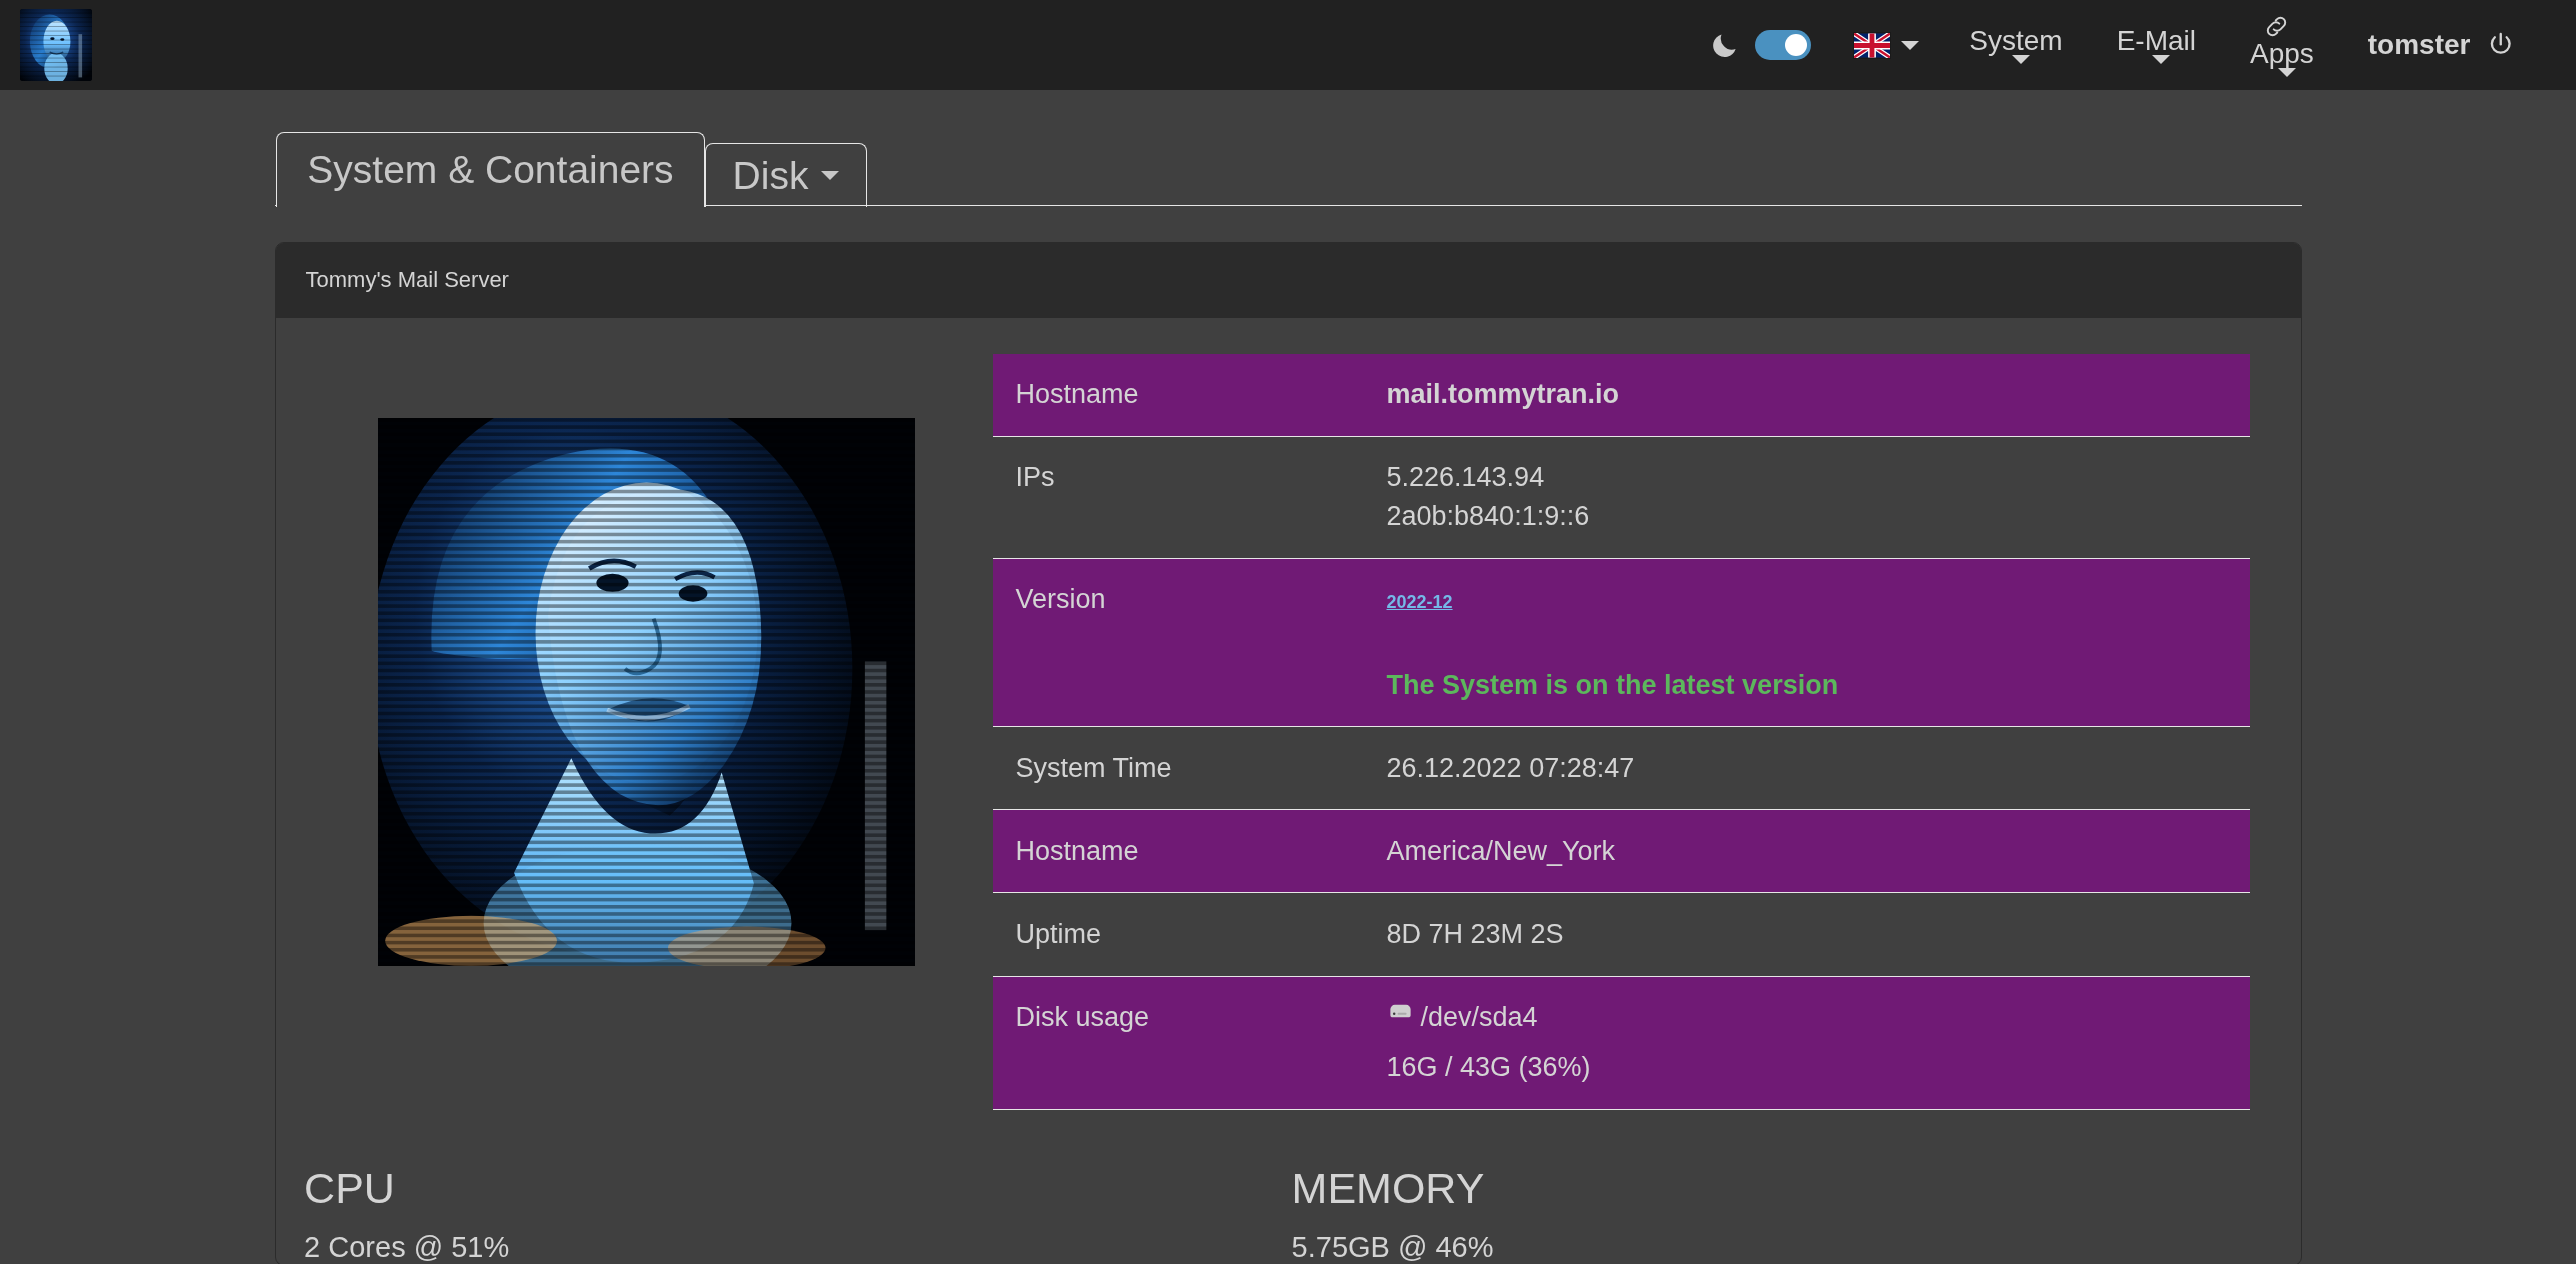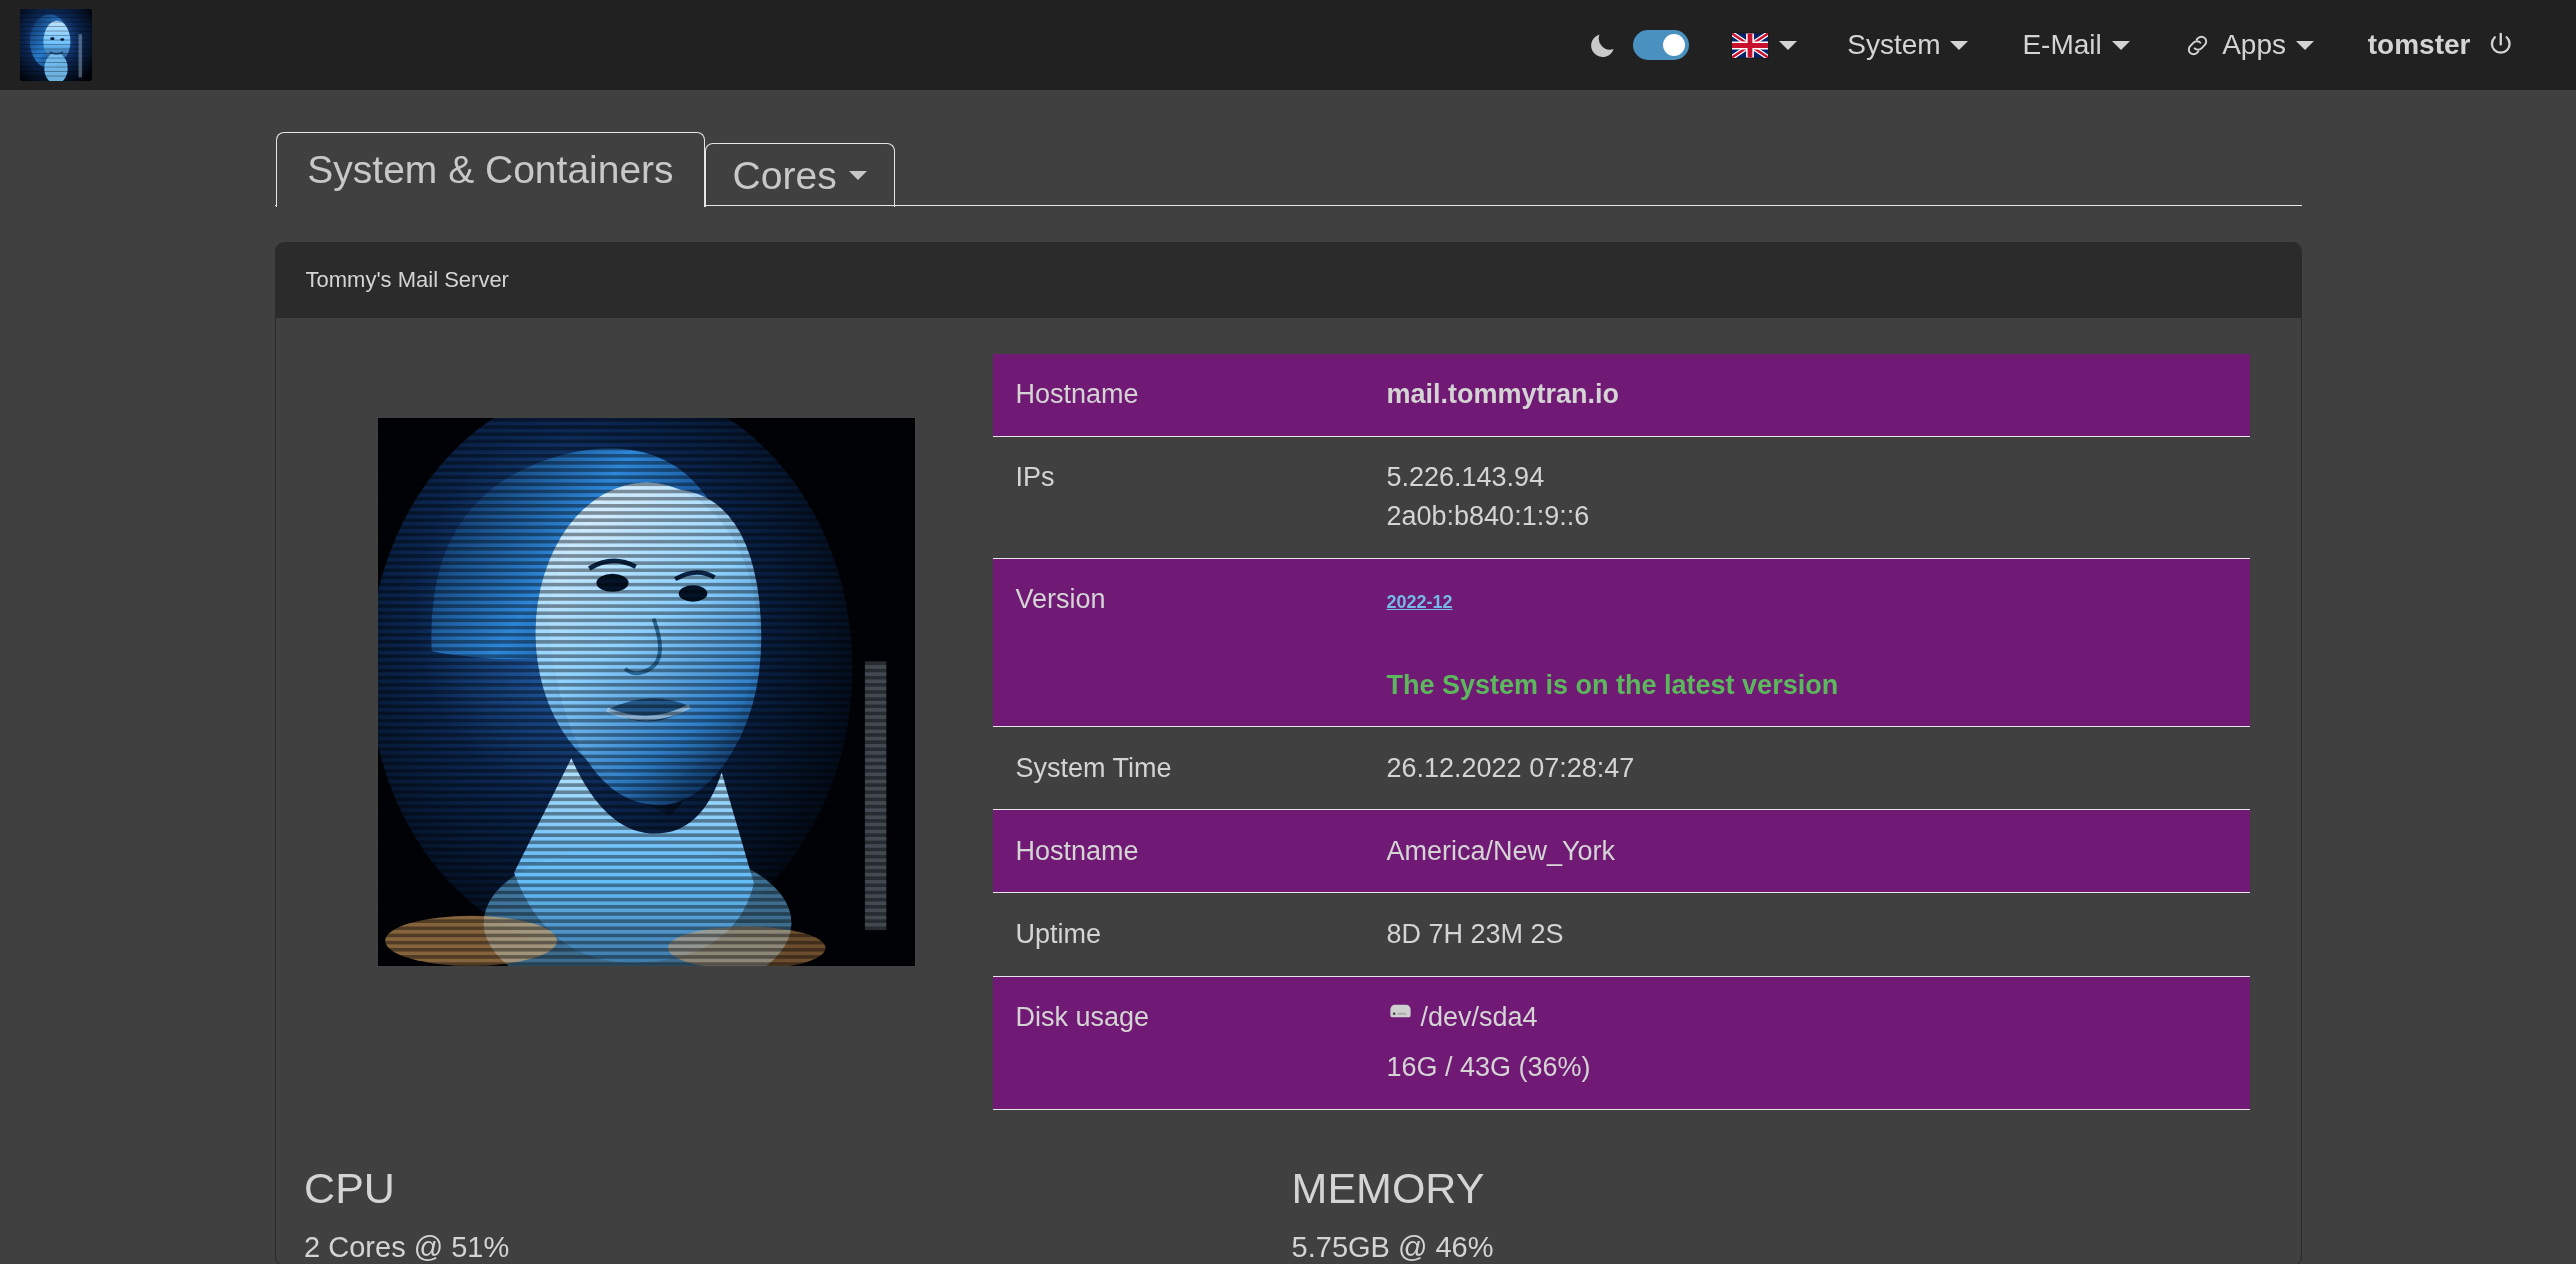--- a/index.html
+++ b/index.html
@@ -46,21 +46,21 @@
     display: flex;
     align-items: center;
     color: #d4d4d4;
     font-size: 28px;
     line-height: 1;
     padding: 0 27px;
     white-space: nowrap;
     height: 100%;
     justify-content: center;
   }
-  .nav-item.link { cursor: pointer; }
+  .nav-item.link { cursor: pointer; flex-direction: column; }
 
   .caret {
     display: inline-block;
     width: 0; height: 0;
     border-left: 9px solid transparent;
     border-right: 9px solid transparent;
     border-top: 9.8px solid #d4d4d4;
     margin-left: 9.8px;
     vertical-align: middle;
   }
@@ -384,21 +384,21 @@
 </div>
 
 <div class="page">
   <div class="content-wrap">
 
     <div class="tabs">
       <div class="tab active">
         <span>System &amp; Containers</span>
       </div>
       <div class="tab inactive">
-        <span>Cores</span>
+        <span>Disk</span>
         <span class="caret"></span>
       </div>
     </div>
 
     <div class="card">
 
       <div class="card-header">Tommy's Mail Server</div>
 
       <div class="card-body">
 

